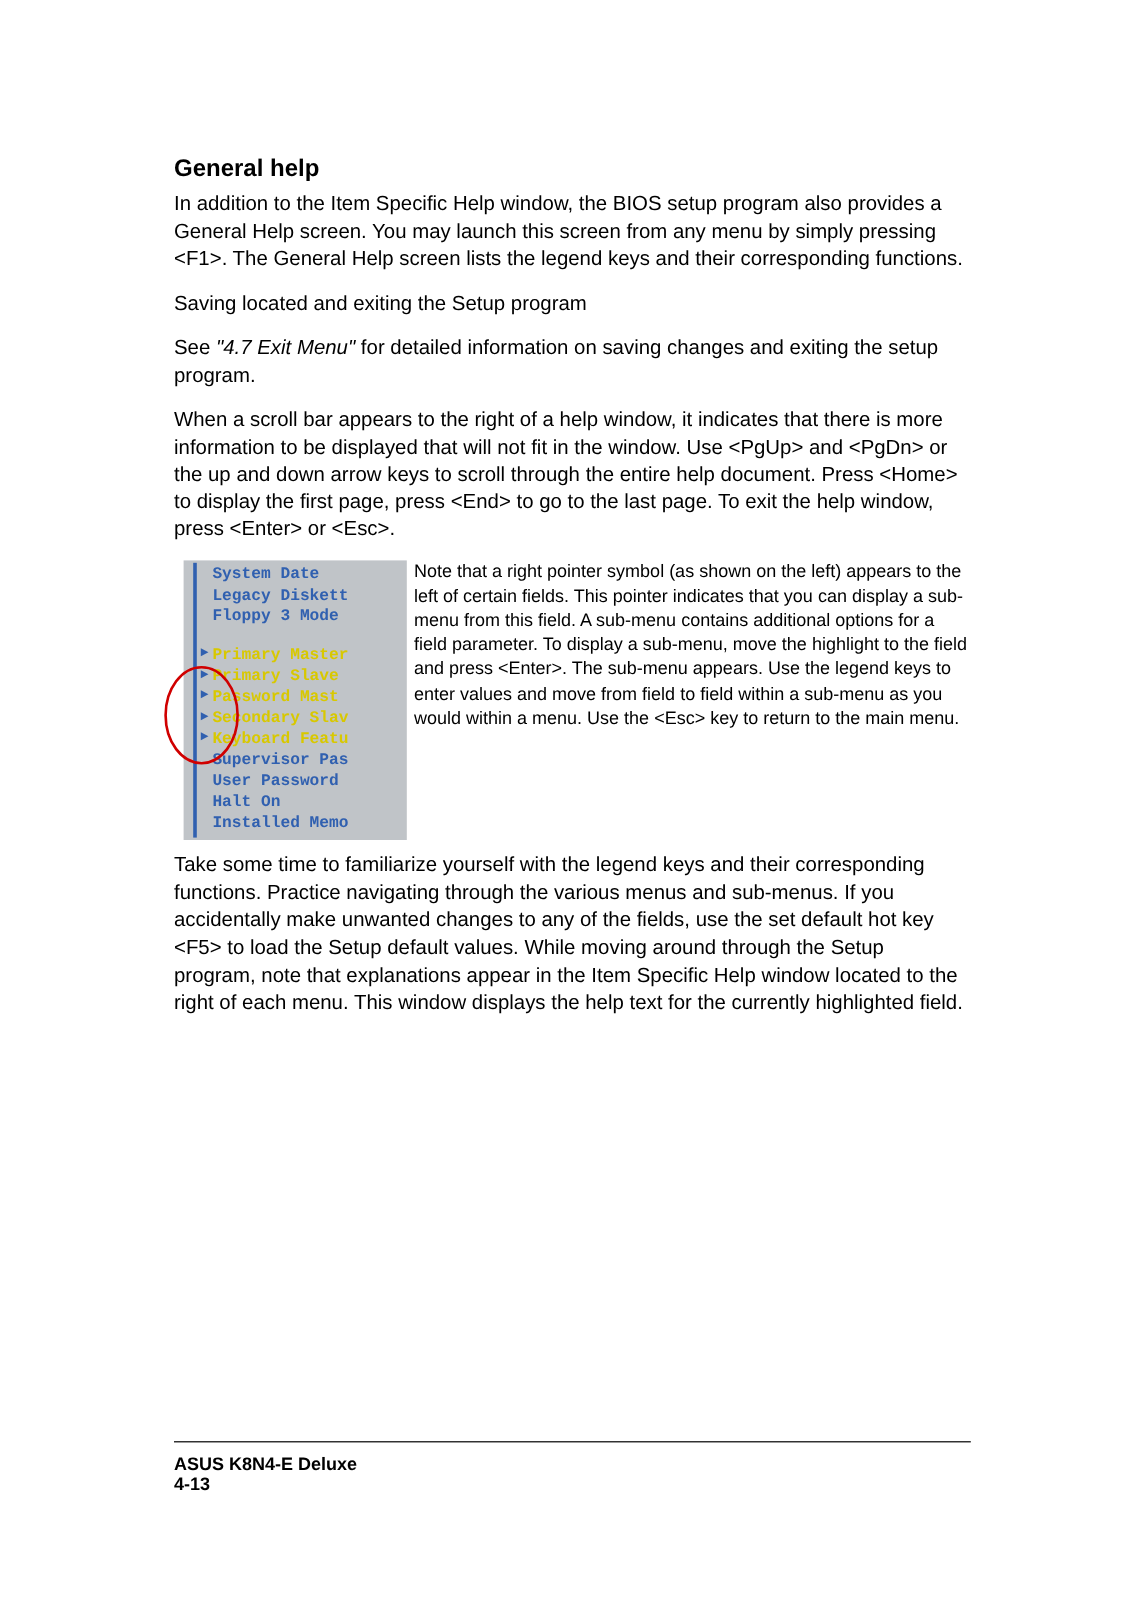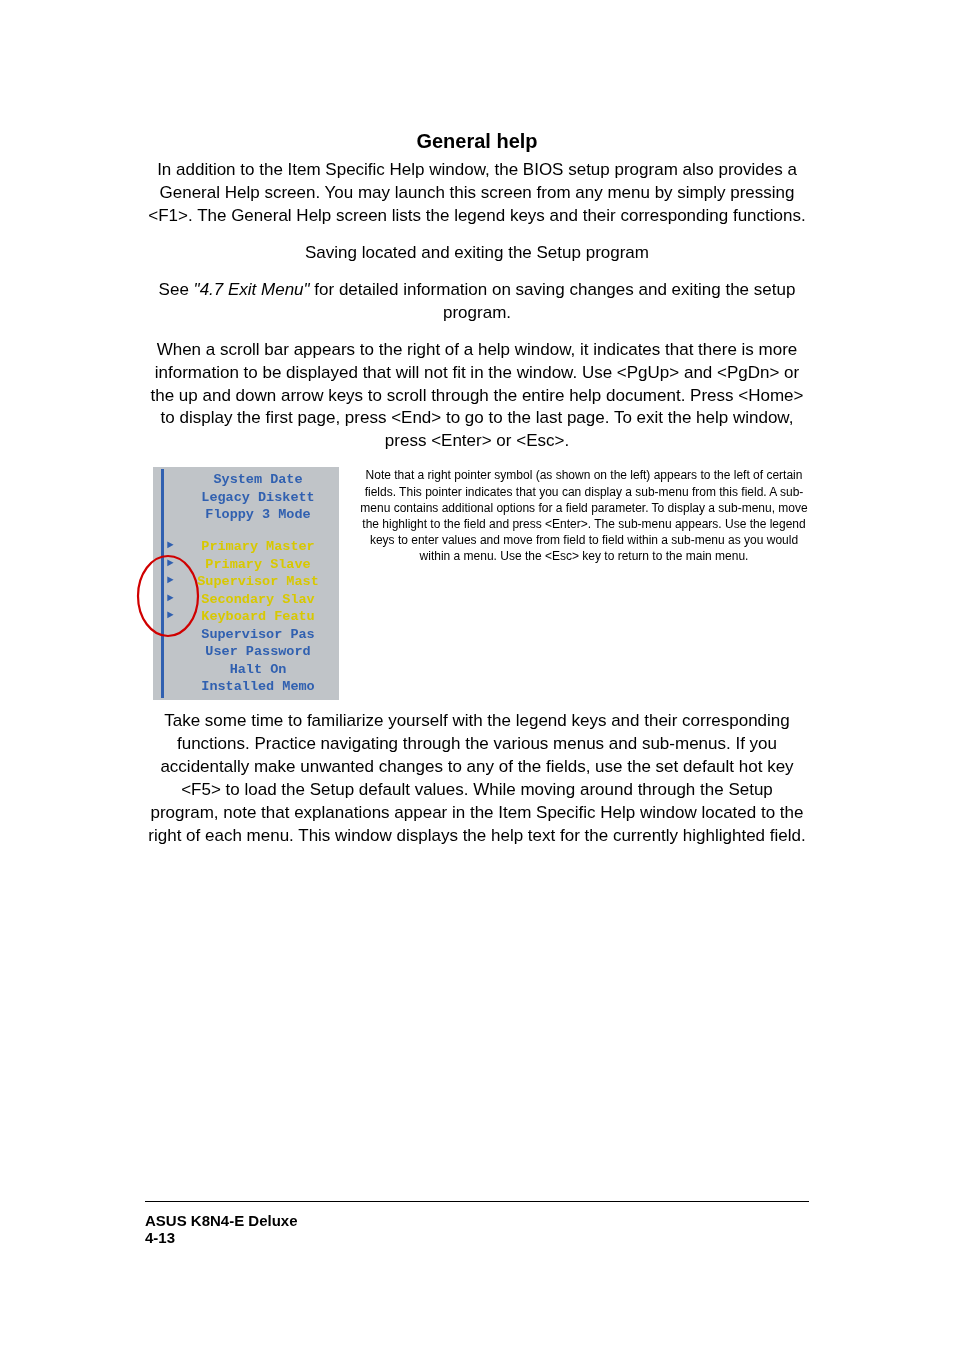--- a/index.html
+++ b/index.html
@@ -10,21 +10,20 @@
     body {
       width: 954px;
       height: 1351px;
       background: #ffffff;
       font-family: Verdana, Arial, sans-serif;
       position: relative;
       padding: 130px 145px 0 145px;
     }
     .content {
       color: #000;
-      text-align: center;
     }
     h3.section-heading {
       font-size: 20px;
       font-weight: bold;
       margin-bottom: 6px;
       font-family: Verdana, Arial, sans-serif;
     }
     p.body-text {
       font-size: 17px;
       line-height: 1.35;
@@ -91,23 +90,22 @@
       top: 86px;
       width: 66px;
       height: 86px;
       pointer-events: none;
       z-index: 2;
     }
     .submenu-text {
       flex: 1;
     }
     .submenu-text p {
-      font-size: 12px;
+      font-size: 15px;
       line-height: 1.35;
-      margin-left: 14px;
     }
     .footer {
       position: absolute;
       bottom: 105px;
       left: 145px;
       right: 145px;
       border-top: 1px solid #000;
       padding-top: 10px;
       display: flex;
       justify-content: space-between;
@@ -138,21 +136,21 @@
         <ellipse cx="33" cy="43" rx="30" ry="40" fill="none" stroke="#d00000" stroke-width="2.2"></ellipse>
       </svg>
       <div class="bios-screenshot">
         <div class="bios-edge"></div>
         <div class="bios-line">System Date</div>
         <div class="bios-line">Legacy Diskett</div>
         <div class="bios-line">Floppy 3 Mode</div>
         <div class="bios-gap"></div>
         <div class="bios-line yellow"><span class="bios-pointer">►</span><span>Primary Master</span></div>
         <div class="bios-line yellow"><span class="bios-pointer">►</span><span>Primary Slave</span></div>
-        <div class="bios-line yellow"><span class="bios-pointer">►</span><span>Supervisor Mast</span></div>
+        <div class="bios-line yellow"><span class="bios-pointer">►</span><span>Password Mast</span></div>
         <div class="bios-line yellow"><span class="bios-pointer">►</span><span>Secondary Slav</span></div>
         <div class="bios-line yellow"><span class="bios-pointer">►</span><span>Keyboard Featu</span></div>
         <div class="bios-line">Supervisor Pas</div>
         <div class="bios-line">User Password</div>
         <div class="bios-line">Halt On</div>
         <div class="bios-line">Installed Memo</div>
       </div>
     </div>
     <div class="submenu-text">
       <p>Note that a right pointer symbol (as shown on the left) appears to the left of certain fields. This pointer indicates that you can display a sub-menu from this field. A sub-menu contains additional options for a field parameter. To display a sub-menu, move the highlight to the field and press &lt;Enter&gt;. The sub-menu appears. Use the legend keys to enter values and move from field to field within a sub-menu as you would within a menu. Use the &lt;Esc&gt; key to return to the main menu.</p>

